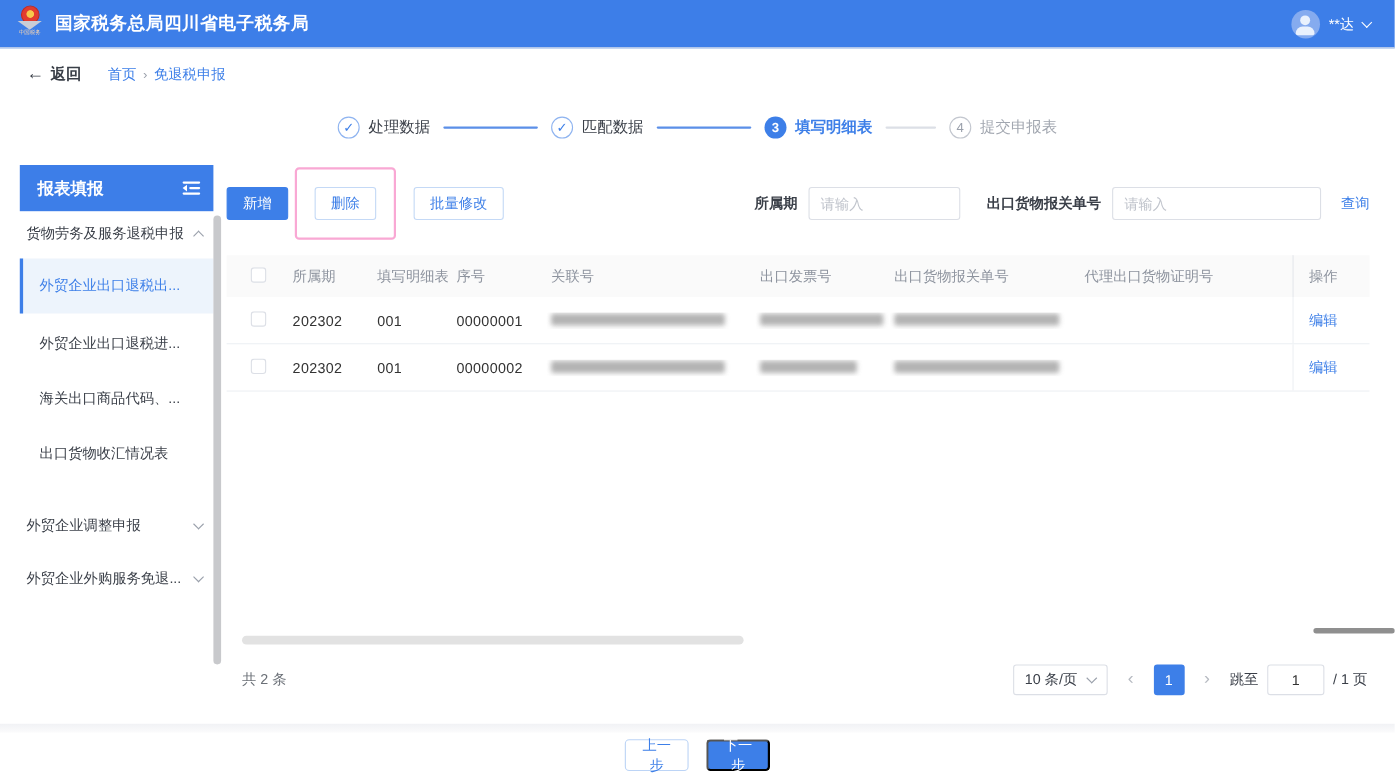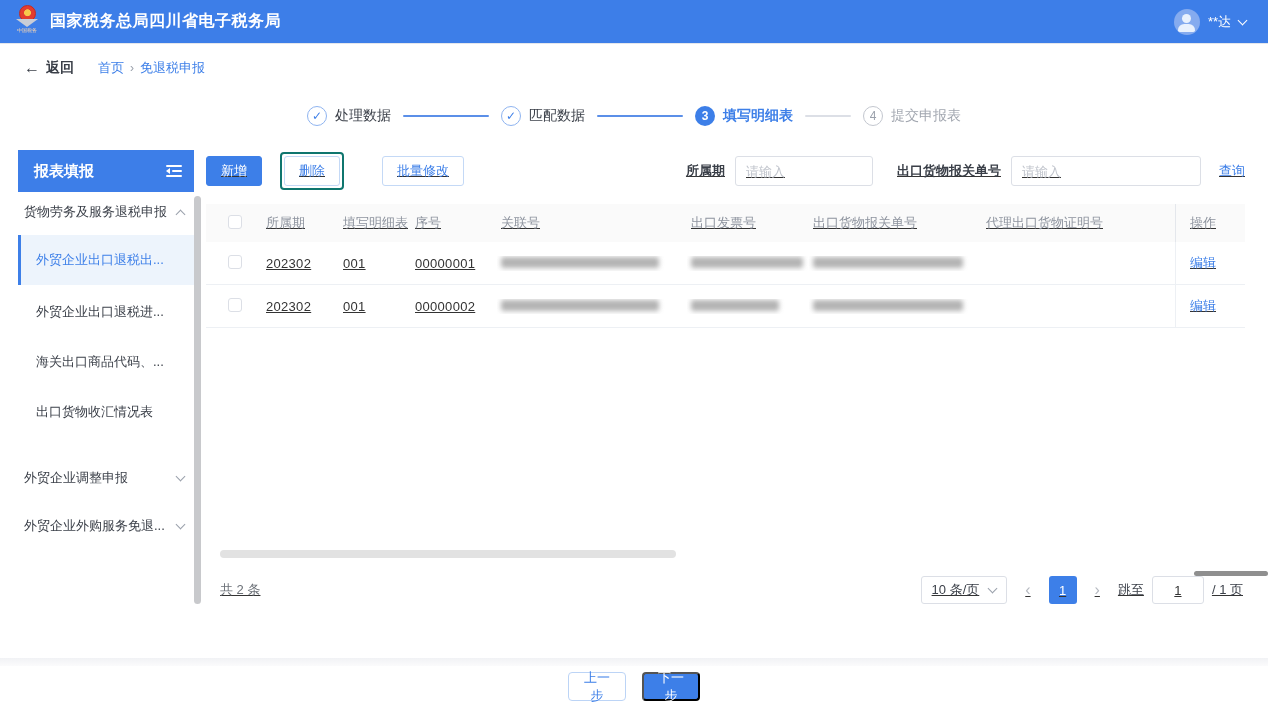--- a/index.html
+++ b/index.html
@@ -59,27 +59,27 @@
   .collapse-icon .mid .bar { flex:1; margin-left:2px; }
   .sb-scrollbar { position:absolute; right:-7px; top:46px; width:7px; height:408px; background:#c8c9cc; border-radius:4px; }
   .sb-group { display:flex; align-items:center; justify-content:space-between; padding:0 10px 0 6px; font-size:13px; color:#3a3f48; cursor:pointer; }
   .sb-group.g1 { margin-top:11px; }
   .sb-group.g2 { margin-top:34px; }
   .sb-group.g3 { margin-top:30px; }
   .sb-item { display:flex; align-items:center; padding-left:18px; font-size:13px; color:#3a3f48; height:46px; cursor:pointer; margin-top:4px; }
   .sb-item.active { background:#edf4fc; border-left:3px solid #3d7fe8; color:#3d7fe8; height:50px; padding-left:15px; margin-top:14px; }
 
   
-  .content { flex:1; position:relative;text-decoration:underline; }
+  .content { flex:1; position:relative; }
   .toolbar { display:flex; align-items:center; margin-top:2px; }
   .btn { height:30px; padding:0 14px; border-radius:3px; font-size:13px; cursor:pointer; display:inline-flex; align-items:center; justify-content:center; }
   .btn.primary { background:#3d7fe8; color:#fff; border:1px solid #3d7fe8; }
   .btn.plain { background:#fff; color:#3d7fe8; border:1px solid #c4d9f6; }
-  .red-box { display:inline-flex; border:2px solid #0f766e; border-radius:4px; padding:2px; margin:0 18px; }
-  .btn-gap { margin-left:20px; }
+  .red-box { display:inline-flex; border:2px solid #f9a8d4; border-radius:4px; padding:16px; margin:0 6px; }
+  .btn-gap { margin-left:10px; }
   .toolbar-right { margin-left:auto; display:flex; align-items:center; gap:10px; }
   .field-label { font-size:13px; color:#3a3f48; font-weight:bold; }
   .tb-input { width:138px; height:30px; border:1px solid #dcdfe6; border-radius:3px; padding:0 10px; font-size:13px; color:#333; outline:none; }
   .tb-input::placeholder { color:#c0c4cc; }
   .tb-input.wide { width:190px; }
   .link { color:#3d7fe8; font-size:13px; cursor:pointer; margin-left:8px; }
 
   
   .table { margin-top:14px; width:100%; }
   .t-row { display:flex; align-items:center; }

